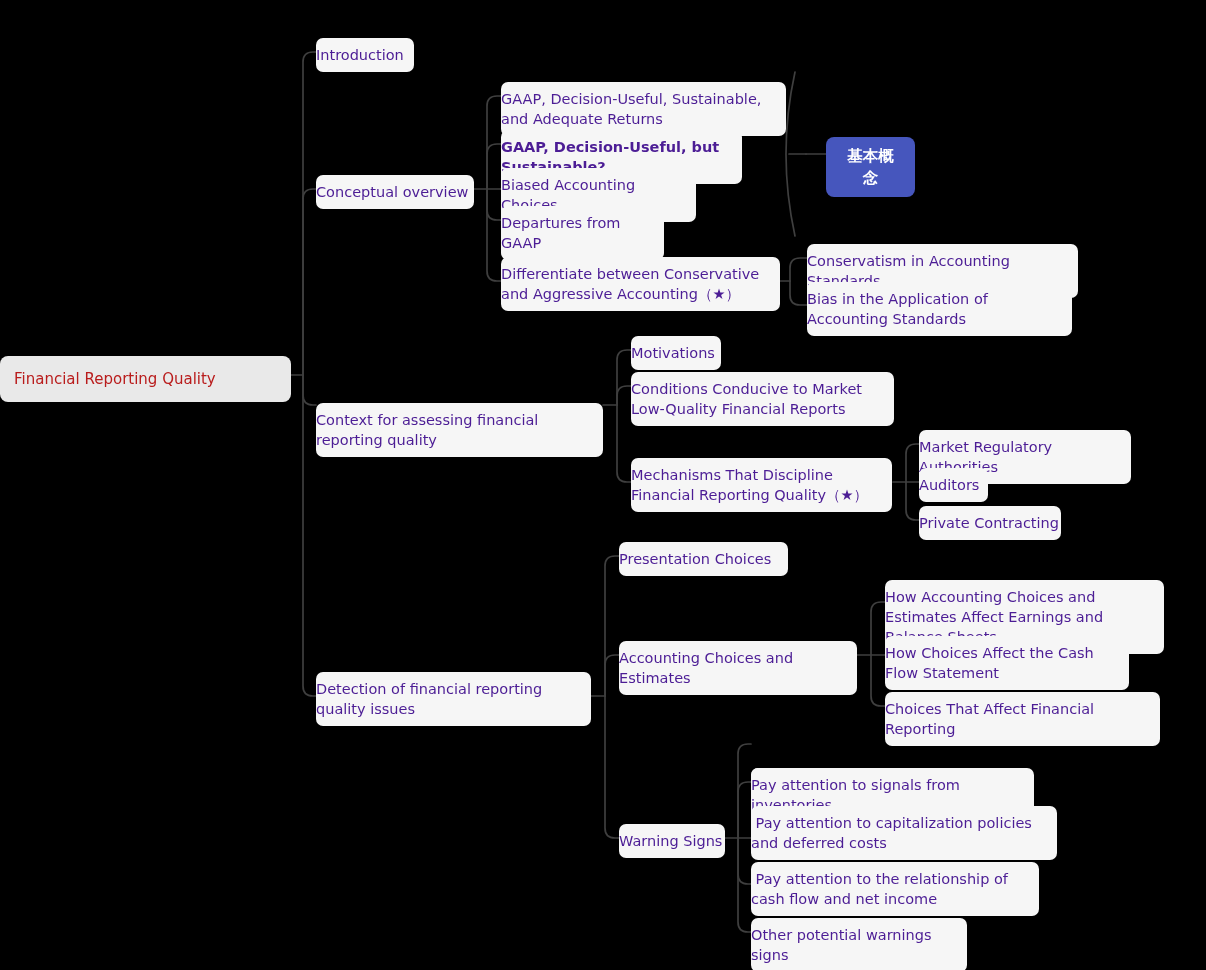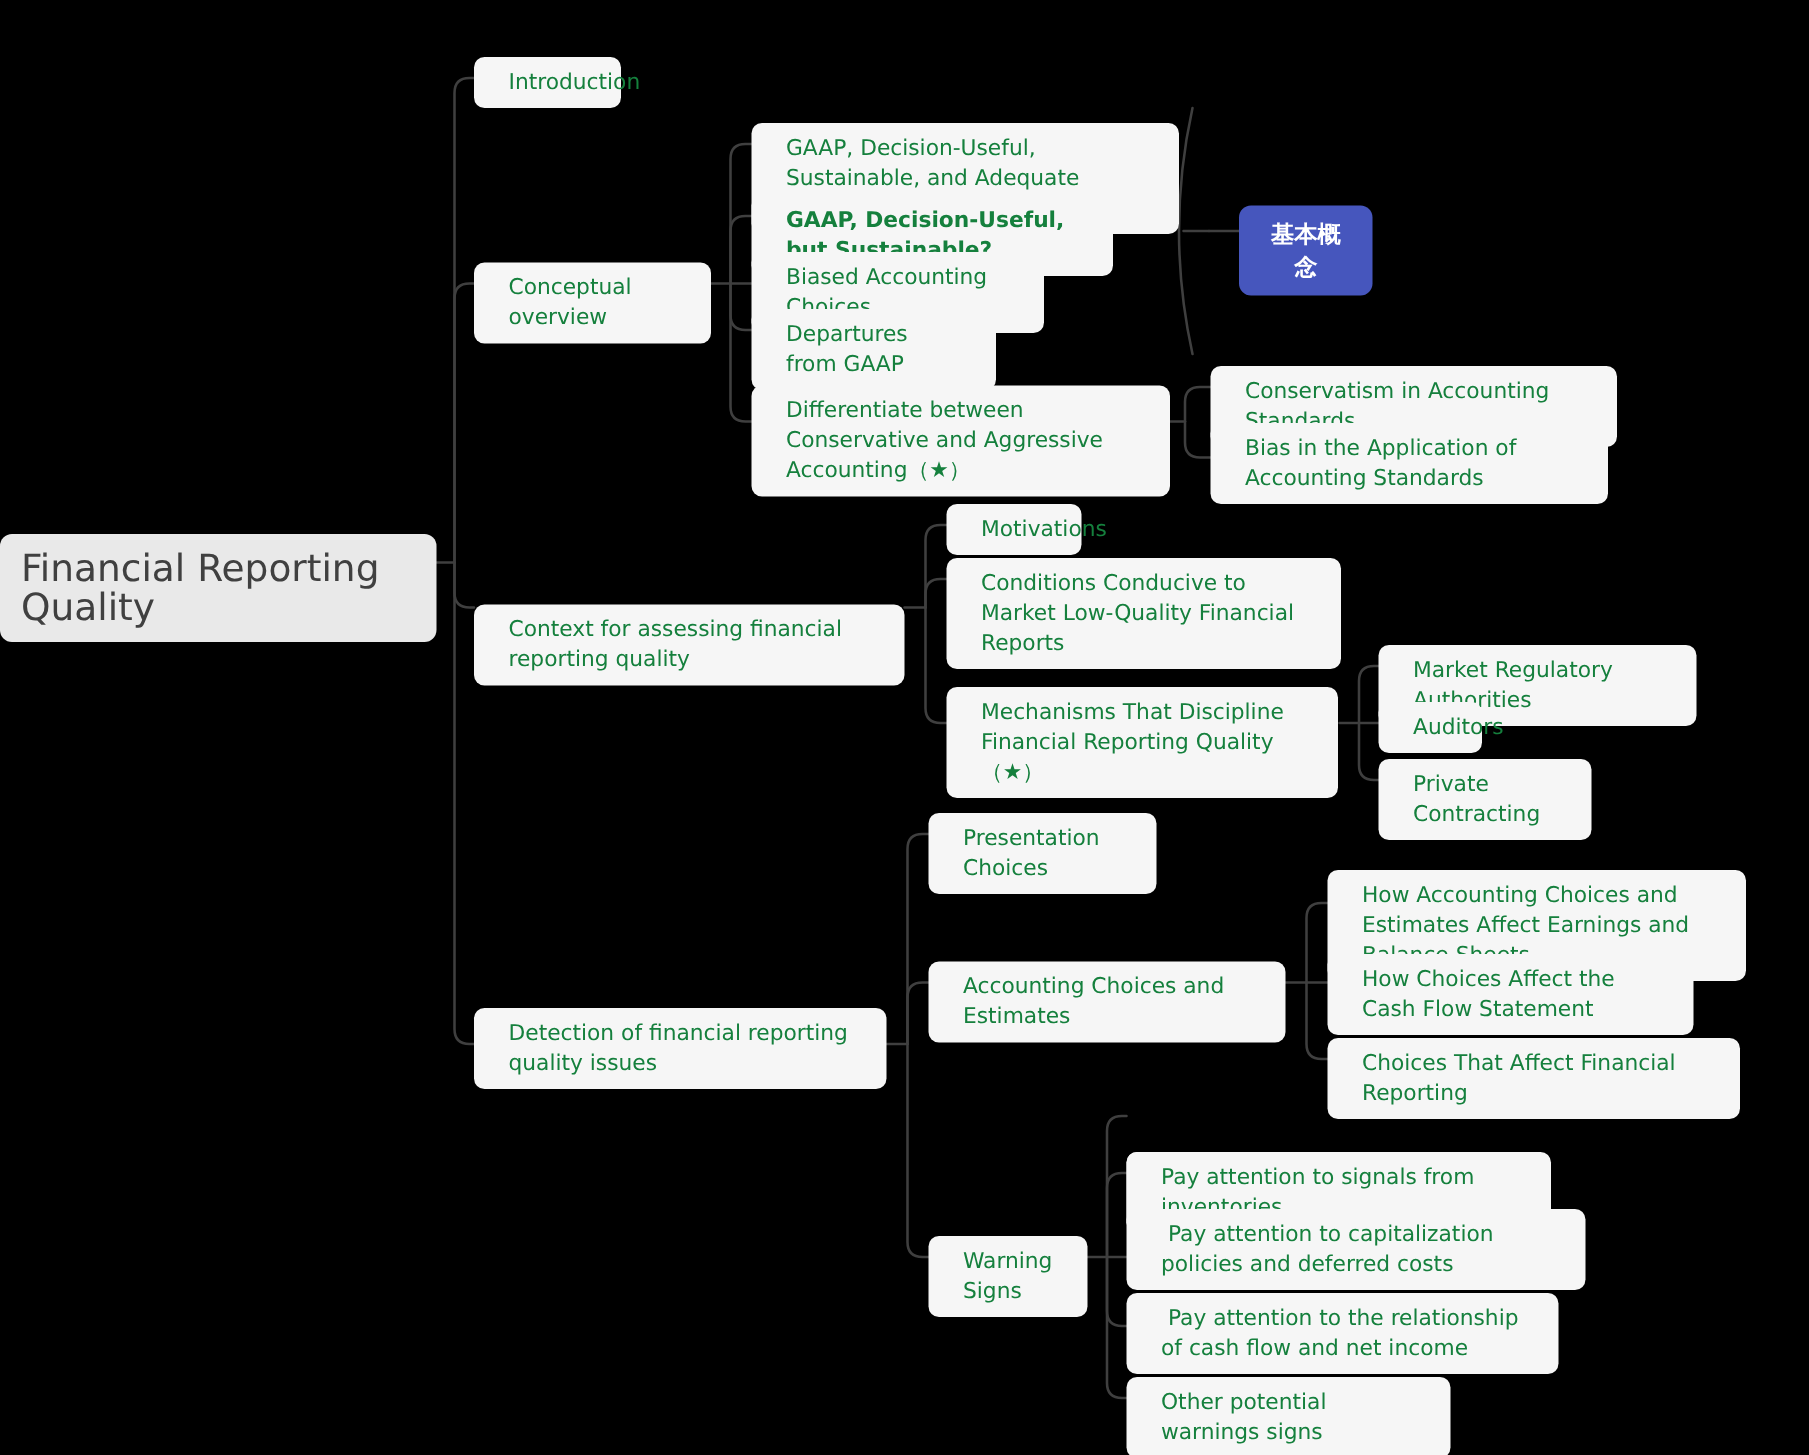--- a/index.html
+++ b/index.html
@@ -1,23 +1,23 @@
 <!DOCTYPE html>
 <html><head>
 <meta charset="utf-8">
 <style>
   html,body{margin:0;padding:0;background:#000;}
   body{width:1206px;height:970px;position:relative;overflow:hidden;
        font-family:"DejaVu Sans","Liberation Sans",sans-serif;}
   #canvas{position:absolute;left:0;top:0;width:1206px;height:970px;}
   svg.links{position:absolute;left:0;top:0;width:1206px;height:970px;overflow:visible;}
-  .node{position:absolute;box-sizing:border-box;background:#f6f6f6;color:#15803d;
-        border-radius:7px;font-size:14.5px;line-height:20px;padding:7px 23px;
+  .node{position:absolute;box-sizing:border-box;background:#f6f6f6;color:#4c1d95;
+        border-radius:7px;font-size:14.5px;line-height:20px;padding:7px 0;
         white-space:pre-wrap;}
-  .node.root{background:#e9e9e9;color:#404040;font-size:25px;line-height:26px;
+  .node.root{background:#e9e9e9;color:#b91c1c;font-size:15px;line-height:26px;
         padding:10px 14px;border-radius:8px;}
   .node.badge{background:#4656bd;color:#ffffff;font-weight:bold;font-size:15.5px;
         line-height:22px;padding:8px 14px;border-radius:8px;
         font-family:"DejaVu Sans","Liberation Sans",sans-serif;}
 </style>
 </head>
 <body>
 
 <div id="canvas">
 
@@ -104,21 +104,21 @@
   <div class="node" style="left:631px;top:372px;width:263px;">Conditions Conducive to Market Low-Quality Financial Reports</div>
 
   <div class="node" style="left:631px;top:458px;width:261px;">Mechanisms That Discipline Financial Reporting Quality（★）</div>
 
   <div class="node" style="left:919px;top:430px;width:212px;">Market Regulatory Authorities</div>
 
   <div class="node" style="left:919px;top:468px;width:69px;">Auditors</div>
 
   <div class="node" style="left:919px;top:506px;width:142px;">Private Contracting</div>
 
-  <div class="node" style="left:619px;top:542px;width:152px;">Presentation Choices</div>
+  <div class="node" style="left:619px;top:542px;width:169px;">Presentation Choices</div>
 
   <div class="node" style="left:619px;top:824px;width:106px;">Warning Signs</div>
 
   <div class="node" style="left:619px;top:641px;width:238px;">Accounting Choices and Estimates</div>
 
   <div class="node" style="left:885px;top:580px;width:279px;">How Accounting Choices and Estimates Affect Earnings and Balance Sheets</div>
 
   <div class="node" style="left:885px;top:636px;width:244px;">How Choices Affect the Cash Flow Statement</div>
 
   <div class="node" style="left:885px;top:692px;width:275px;">Choices That Affect Financial Reporting</div>

